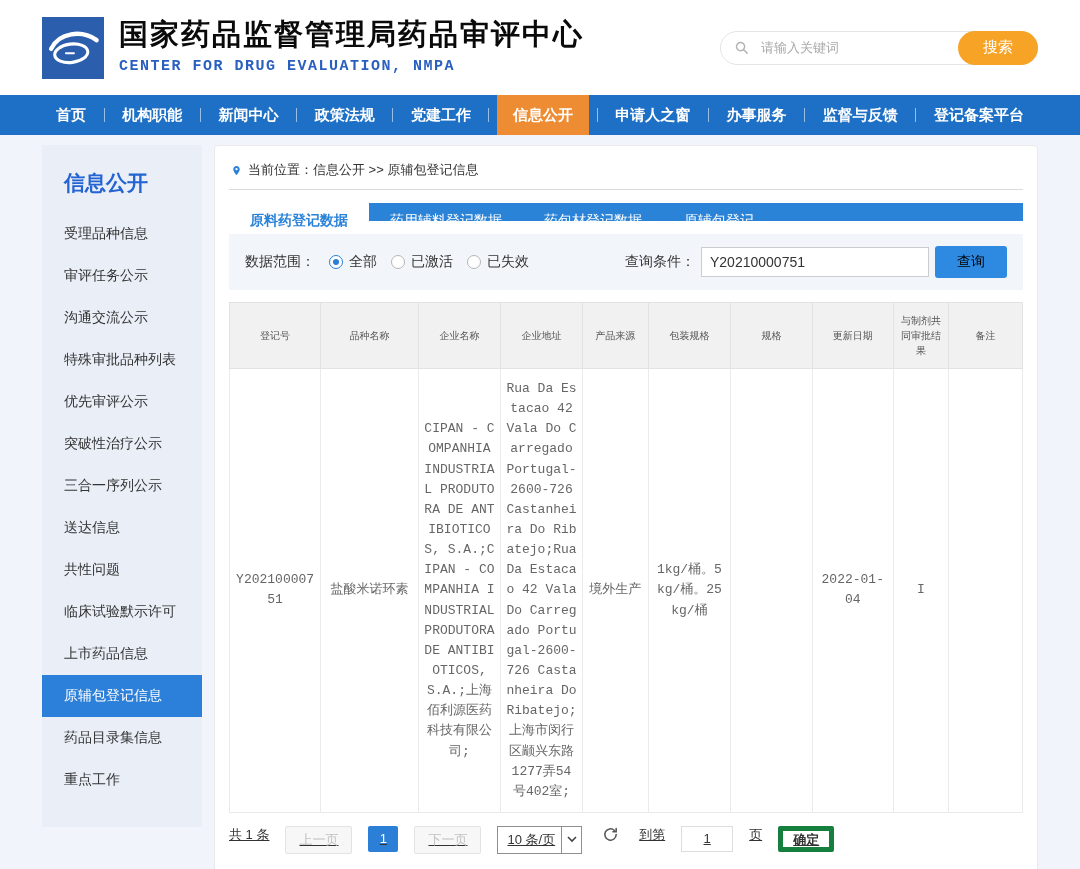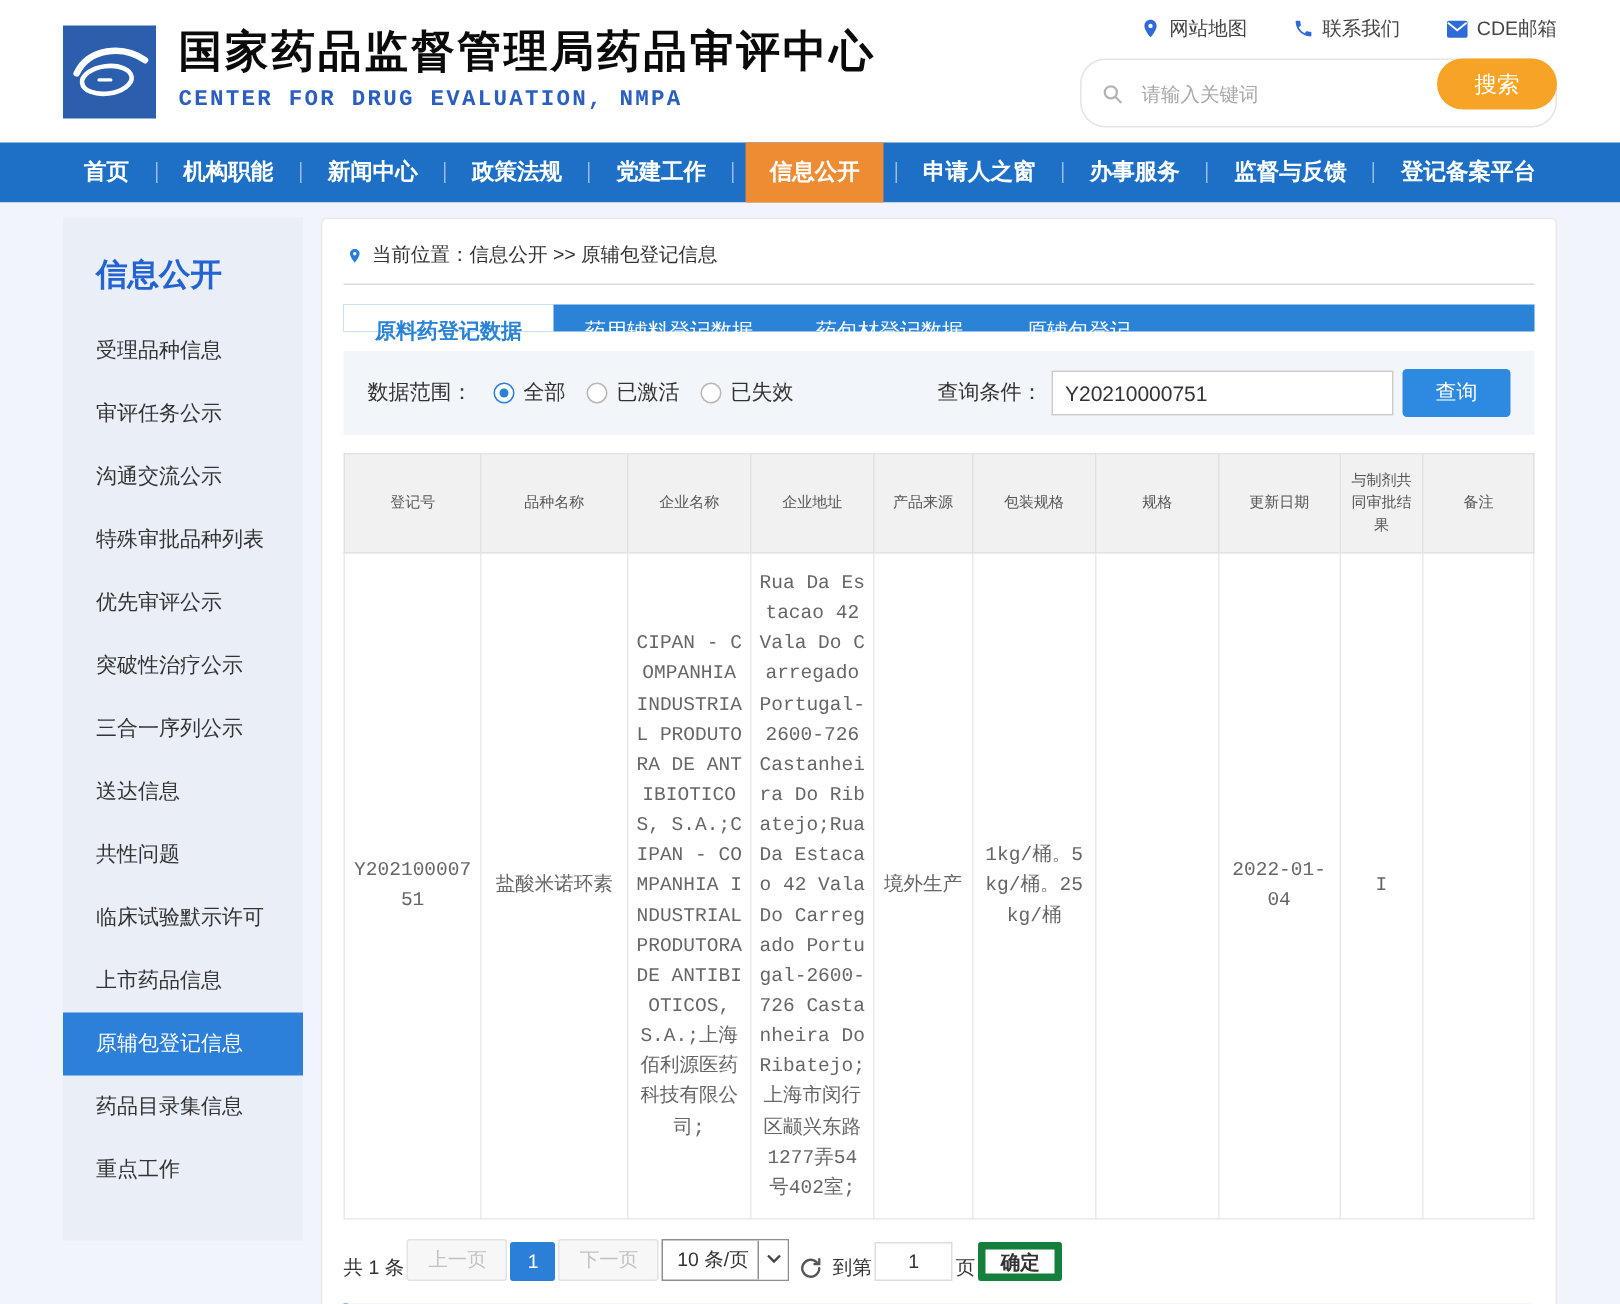--- a/index.html
+++ b/index.html
@@ -8,21 +8,21 @@
 
   
   .header{height:95px;display:flex;align-items:center;justify-content:space-between;padding:0 42px;box-sizing:border-box;background:#fff;}
   .brand{display:flex;align-items:center;gap:15px;font-family:Liberation Mono, monospace;}
   .logo{width:62px;height:62px;background:#2b5fae;display:flex;align-items:center;justify-content:center;cursor:pointer;}
   .brand-cn{font-size:29px;font-weight:bold;color:#0a0a0a;letter-spacing:2px;line-height:1.15;}
   .brand-en{font-size:15px;font-weight:bold;color:#2a5fc0;letter-spacing:1.5px;margin-top:5px;}
   .header-right{display:flex;flex-direction:column;align-items:flex-end;gap:11px;}
   .quick-links{display:flex;gap:30px;}
   .quick-link{display:flex;align-items:center;gap:6px;font-size:13px;color:#444;cursor:pointer;}
-  .search-bar{position:relative;width:318px;height:46px;border:1px solid #e4e4e4;border-radius:17px;display:flex;align-items:center;background:#fff;box-sizing:border-box;}
+  .search-bar{position:relative;width:318px;height:34px;border:1px solid #e4e4e4;border-radius:17px;display:flex;align-items:center;background:#fff;box-sizing:border-box;}
   .search-bar input{border:none;outline:none;flex:1;font-size:13px;color:#666;margin-left:10px;background:transparent;width:160px;}
   .search-bar input::placeholder{color:#a9a9a9;}
   .search-icon{margin-left:13px;display:flex;}
   .search-btn{position:absolute;right:-1px;top:-1px;height:34px;width:80px;border:none;border-radius:17px;background:#f7a426;color:#fff;font-size:15px;cursor:pointer;}
 
   
   .nav{height:40px;background:#1d70c5;display:flex;align-items:center;justify-content:space-between;padding:0 46px;}
   .nav-item{color:#fff;font-size:15px;font-weight:bold;height:40px;line-height:40px;padding:0 10px;cursor:pointer;white-space:nowrap;}
   .nav-item.active{background:#ee8c33;padding:0 16px;}
   .nav-sep{width:1px;height:14px;background:rgba(255,255,255,.55);}
@@ -44,29 +44,29 @@
 
   
   .filter{margin-top:13px;background:#f2f5f9;padding:12px 16px;display:flex;align-items:center;font-size:14px;color:#333;}
   .radio-opt{display:flex;align-items:center;gap:6px;margin-left:14px;cursor:pointer;}
   .radio-circle{width:14px;height:14px;border-radius:50%;border:1px solid #b6b6b6;background:#fff;box-sizing:border-box;position:relative;}
   .radio-opt.checked .radio-circle{border:1px solid #2b7fd6;}
   .radio-opt.checked .radio-circle::after{content:"";position:absolute;left:3px;top:3px;width:6px;height:6px;border-radius:50%;background:#2b7fd6;}
   .radio-label{color:#333;}
   .query-label{margin-left:96px;}
   .query-input{width:228px;height:30px;border:1px solid #ccc;background:#fff;font-size:14px;color:#333;padding:0 8px;margin-left:6px;box-sizing:border-box;outline:none;}
-  .search-query-btn{margin-left:auto;width:72px;height:32px;border:none;border-radius:3px;background:#2e8ae0;color:#ffffff;font-size:14px;cursor:pointer;}
+  .search-query-btn{margin-left:auto;width:72px;height:32px;border:none;border-radius:3px;background:#2e8ae0;color:#000000;font-size:14px;cursor:pointer;}
 
   
   table{width:100%;border-collapse:collapse;margin-top:12px;table-layout:fixed;}
   th{background:#f1f1f1;border:1px solid #e2e2e2;font-weight:normal;font-size:10px;color:#555;padding:10px 4px;line-height:1.5;}
   td{border:1px solid #eaeaea;font-size:13px;color:#666;text-align:center;padding:10px 5px;line-height:1.55;word-break:break-all;vertical-align:middle;font-family:Liberation Mono, monospace;}
 
   
-  .pagination{display:flex;align-items:flex-end;gap:2px;margin-top:13px;font-size:13px;color:#333;}
+  .pagination{display:flex;align-items:flex-start;gap:16px;margin-top:13px;font-size:13px;color:#333;text-decoration:underline;}
   .pg-btn{border:1px solid #e3e3e3;background:#f7f7f7;color:#c2c2c2;height:26px;line-height:26px;padding:0 13px;border-radius:2px;cursor:pointer;}
   .pg-num{background:#2b7fd6;color:#fff;height:26px;line-height:26px;min-width:30px;text-align:center;border-radius:2px;cursor:pointer;}
   .pg-select{display:flex;align-items:center;border:1px solid #8f8f8f;height:26px;background:#fff;cursor:pointer;}
   .pg-select-text{padding:0 6px 0 9px;}
   .pg-select-chev{width:19px;height:26px;border-left:1px solid #8f8f8f;display:flex;align-items:center;justify-content:center;background:#fff;}
   .refresh{display:flex;align-items:center;margin:0 4px;cursor:pointer;}
   .goto-input{width:52px;height:26px;border:1px solid #ddd;text-align:center;font-size:13px;color:#333;outline:none;box-sizing:border-box;}
   .confirm-btn{border:5px solid #15803d;background:#fff;height:26px;padding:0 10px;border-radius:2px;font-size:13px;color:#333;font-weight:bold;cursor:pointer;}
 
   
@@ -87,41 +87,20 @@
             <path d="M24 38 h9" stroke-width="2.5" stroke-linecap="round"></path>
           </g>
         </svg>
       </div>
       <div>
         <div class="brand-cn">国家药品监督管理局药品审评中心</div>
         <div class="brand-en">CENTER FOR DRUG EVALUATION, NMPA</div>
       </div>
     </div>
     <div class="header-right">
-      <div class="quick-links">
-        <div class="quick-link">
-          <svg width="14" height="14" viewBox="0 0 24 24">
-              <path fill="#2f6bd8" d="M12 2C8.1 2 5 5.1 5 9c0 5.2 7 13 7 13s7-7.8 7-13c0-3.9-3.1-7-7-7zm0 9.5A2.5 2.5 0 1 1 12 6.5a2.5 2.5 0 0 1 0 5z"></path>
-            </svg>
-          <span>网站地图</span>
-        </div>
-        <div class="quick-link">
-          <svg width="14" height="14" viewBox="0 0 24 24">
-              <path fill="#2f6bd8" d="M6.6 10.8a15 15 0 0 0 6.6 6.6l2.2-2.2c.3-.3.7-.4 1-.2 1.2.4 2.4.6 3.6.6.6 0 1 .4 1 1V20c0 .6-.4 1-1 1C10.6 21 3 13.4 3 4c0-.6.4-1 1-1h3.4c.6 0 1 .4 1 1 0 1.3.2 2.4.6 3.6.1.3 0 .7-.2 1l-2.2 2.2z"></path>
-            </svg>
-          <span>联系我们</span>
-        </div>
-        <div class="quick-link">
-          <svg width="15" height="13" viewBox="0 0 24 20">
-              <rect x="1" y="1" width="22" height="18" rx="2" fill="#2f6bd8"></rect>
-              <path d="M2 3l10 8L22 3" stroke="#fff" stroke-width="2" fill="none"></path>
-            </svg>
-          <span>CDE邮箱</span>
-        </div>
-      </div>
       <div class="search-bar">
         <span class="search-icon">
           <svg width="15" height="15" viewBox="0 0 24 24" fill="none" stroke="#b3b3b3" stroke-width="2.4">
               <circle cx="10.5" cy="10.5" r="6.5"></circle>
               <path d="M15.5 15.5L21 21" stroke-linecap="round"></path>
             </svg>
         </span>
         <input type="text" placeholder="请输入关键词" style="">
         <button class="search-btn">搜索</button>
       </div>

